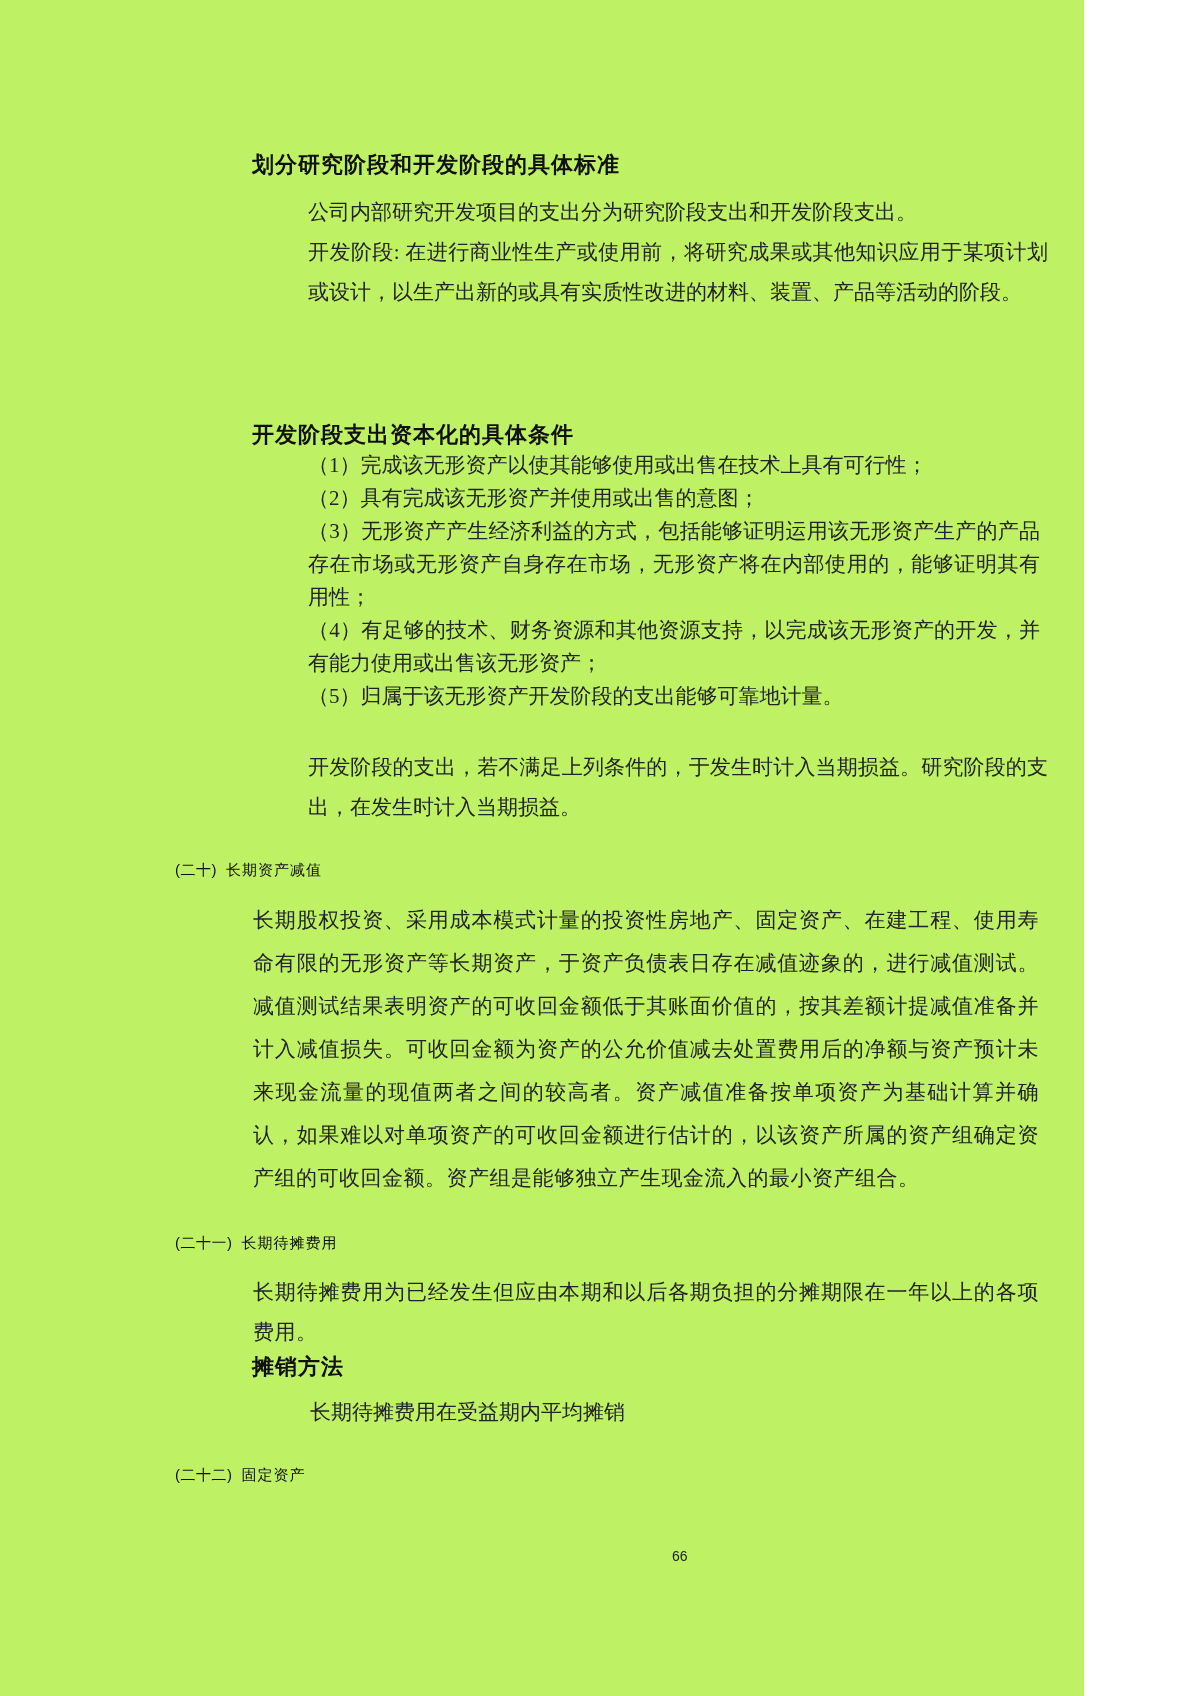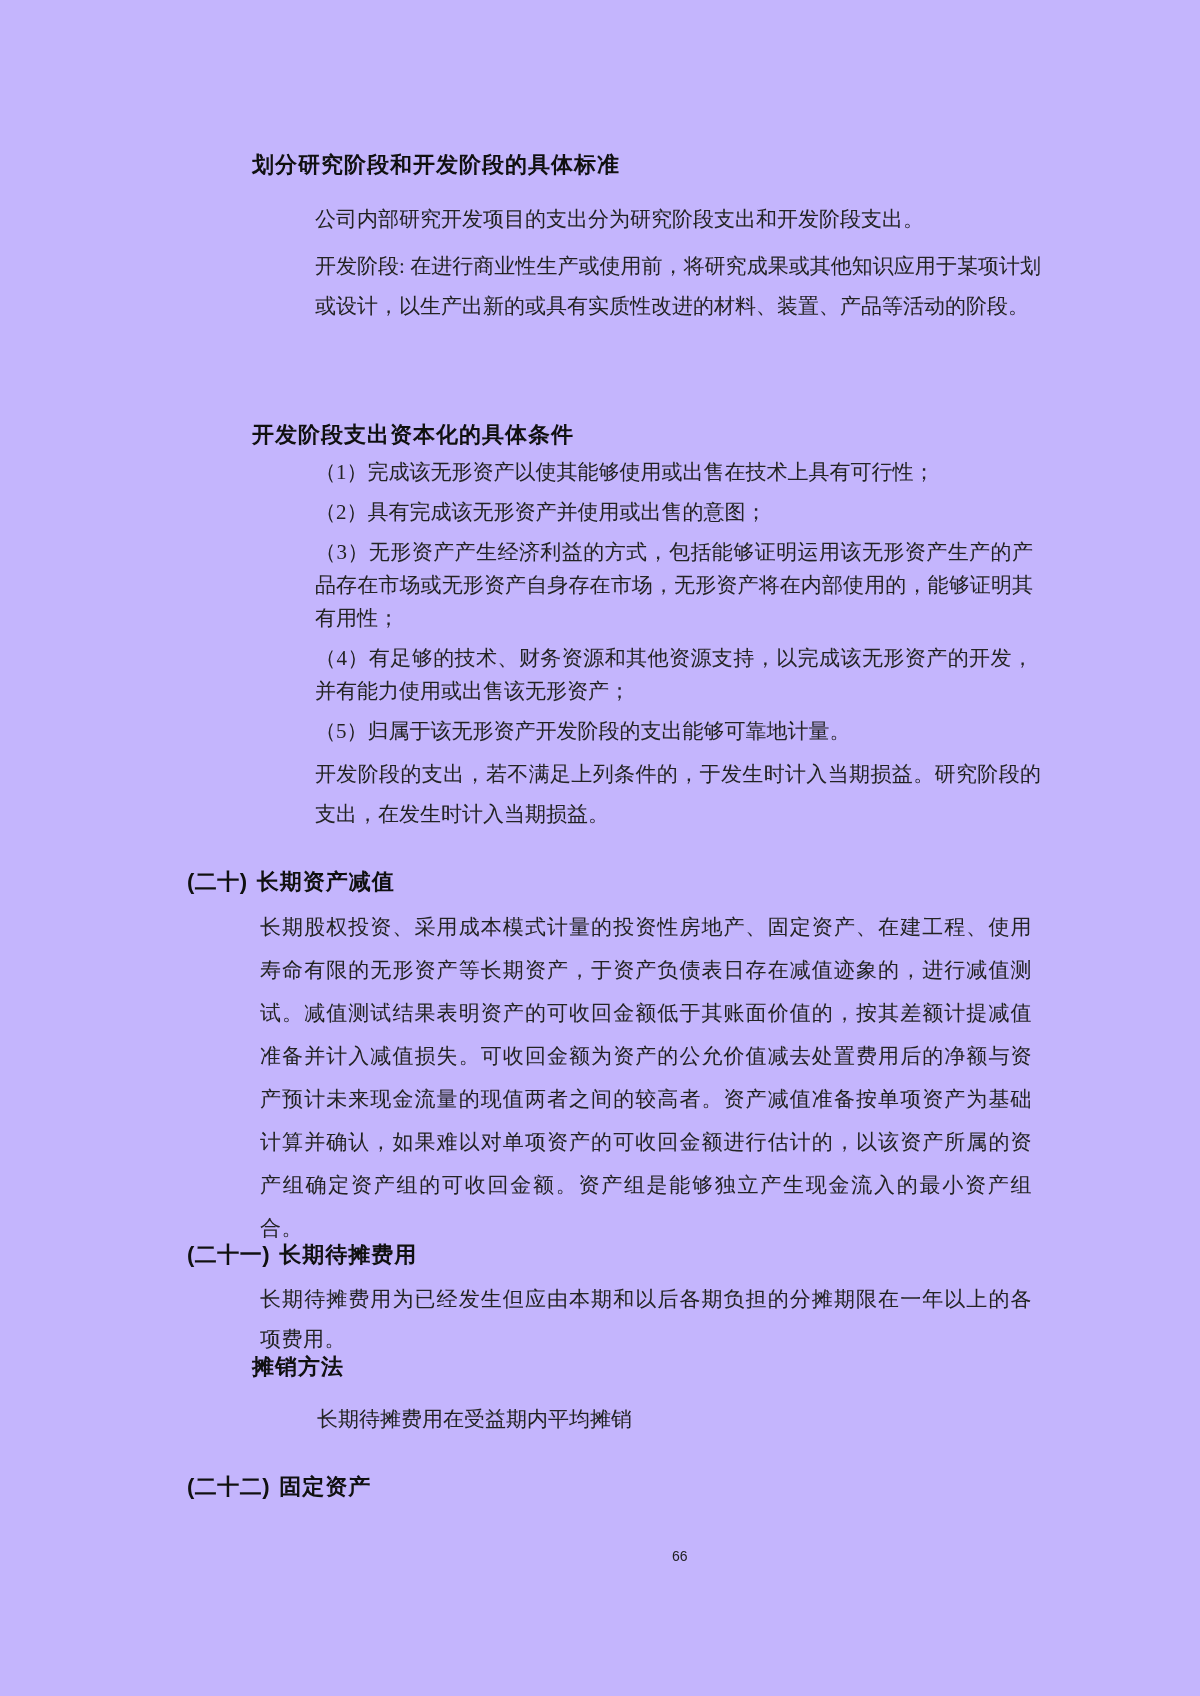--- a/index.html
+++ b/index.html
@@ -1,43 +1,43 @@
 <!DOCTYPE html>
 <html lang="zh"><head>
 <meta charset="utf-8">
 <style>
   html,body { margin:0; padding:0; background:#ffffff; }
   .page {
     position:relative;
-    width:1200px; height:1696px;
-    background:#c4b5fd;
+    width:1084px; height:1696px;
+    background:#bef264;
     font-family:"Liberation Serif","DejaVu Serif",serif;
     color:#1e1e1e;
     overflow:hidden;
   }
   .subhead {
     position:absolute; left:252px; margin:0;
     font-family:"Liberation Sans","DejaVu Sans",sans-serif;
     font-weight:700; font-size:22px; line-height:30px;
     color:#101010; letter-spacing:1px; white-space:nowrap;
   }
   .sechead {
-    position:absolute; left:175px; margin:12px;
+    position:absolute; left:175px; margin:0;
     font-family:"Liberation Sans","DejaVu Sans",sans-serif;
-    font-weight:700; font-size:22px; line-height:30px;
+    font-weight:400; font-size:15px; line-height:30px;
     color:#101010; white-space:nowrap;
   }
   .sechead .sec-num { letter-spacing:0.5px; }
   .sechead .sec-title { margin-left:9px; letter-spacing:1px; }
   .flow {
     position:absolute; margin:0;
     text-align:justify; text-justify:inter-ideograph;
     font-size:21px; color:#232323;
   }
-  .flow p { margin:7px; padding:0; }
+  .flow p { margin:0; padding:0; }
   #blockA   { left:308px; width:740px; top:192px;  line-height:40px; }
   #blockB   { left:308px; width:732px; top:449px;  line-height:33px; }
   #closing  { left:308px; width:740px; top:747px;  line-height:40px; }
   #s20body  { left:253px; width:786px; top:899px;  line-height:43px; letter-spacing:0.5px; }
   #s21body  { left:253px; width:786px; top:1272px; line-height:40px; letter-spacing:0.5px; }
   #s21sub   { left:310px; width:740px; top:1397px; line-height:30px; text-align:left; }
   .pagenum {
     position:absolute; left:672px; top:1548px;
     font-family:"Liberation Sans","DejaVu Sans",sans-serif;
     font-size:14px; color:#1e1e1e;

